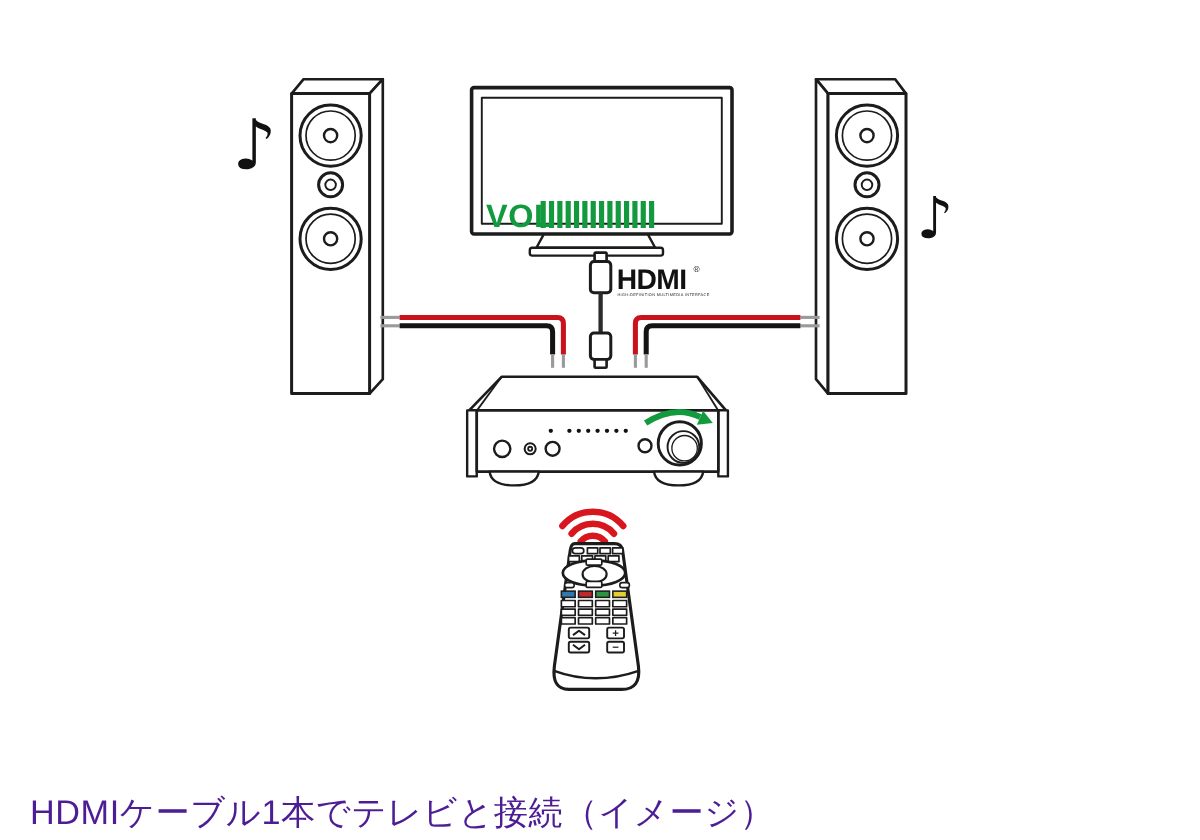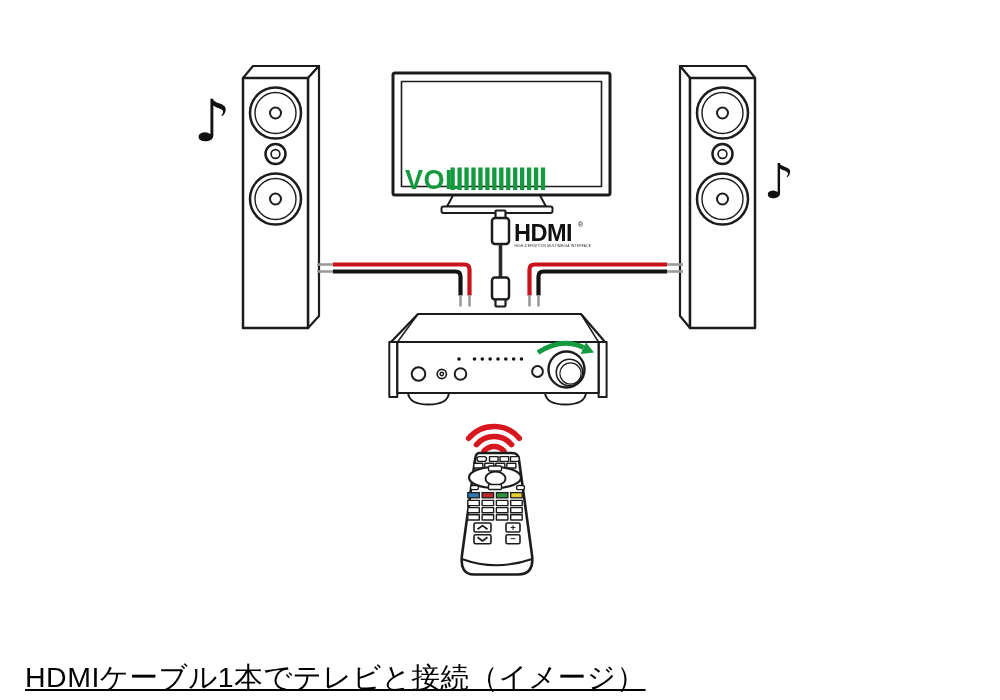--- a/index.html
+++ b/index.html
@@ -1,22 +1,22 @@
 <!DOCTYPE html>
 <html><head>
 <meta charset="utf-8">
 <style>
   html,body { margin:0; padding:0; background:#fff; }
   #stage { position:relative; width:1000px; height:700px; background:#fff; overflow:hidden;
            font-family:"Liberation Sans", sans-serif; }
   svg { position:absolute; left:0; top:0; }
   .outline { fill:#fff; stroke:#1c1c1c; stroke-linejoin:round; }
   .thin    { fill:none; stroke:#1c1c1c; stroke-linejoin:round; }
-  #caption { position:absolute; left:25px; top:659px; font-size:28.5px; color:#000000;
-             letter-spacing:0.5px; white-space:nowrap;text-decoration:underline; }
+  #caption { position:absolute; left:25px; top:659px; font-size:28.5px; color:#4c1d95;
+             letter-spacing:0.5px; white-space:nowrap; }
   text { font-family:"Liberation Sans", sans-serif; }
   .note { font-family:"DejaVu Sans", sans-serif; fill:#111; }
 </style>
 </head>
 <body>
 
 <div id="stage">
 <svg width="1000" height="650" viewBox="0 0 1000 650">
 
   <g>

